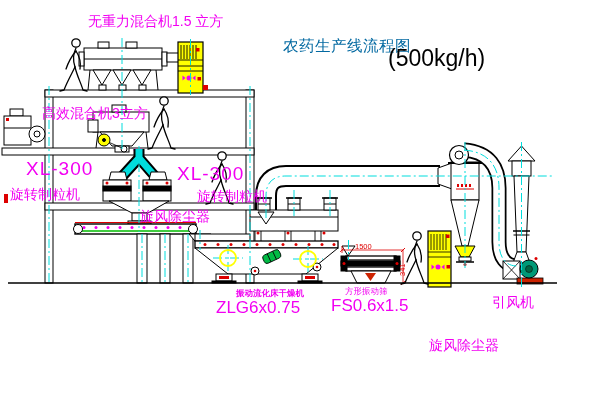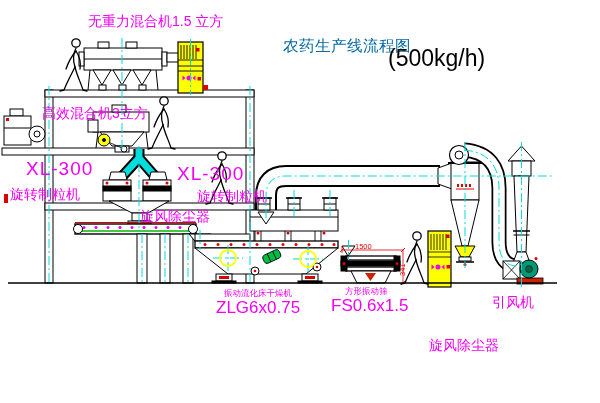--- a/index.html
+++ b/index.html
@@ -346,21 +346,21 @@
 <div class="lbl small" style="left:42px;top:106px;">高效混合机3立方</div>
 
 <div class="lbl model" style="left:26px;top:159px;">XL-300</div>
 <div class="lbl small" style="left:10px;top:187px;">旋转制粒机</div>
 
 <div class="lbl model" style="left:177px;top:164px;">XL-300</div>
 <div class="lbl small" style="left:197px;top:189px;">旋转制粒机</div>
 
 <div class="lbl small" style="left:140px;top:209px;">旋风除尘器</div>
 
-<div class="lbl tiny" style="left:224px;top:289px;">振动流化床干燥机</div>
+<div class="lbl tiny" style="left:236px;top:289px;font-weight:bold;">振动流化床干燥机</div>
 <div class="lbl model2" style="left:216px;top:299px;">ZLG6x0.75</div>
 
 <div class="lbl tiny" style="left:345px;top:287px;">方形振动筛</div>
 <div class="lbl model2" style="left:331px;top:297px;">FS0.6x1.5</div>
 
 <div class="lbl small" style="left:429px;top:293px;margin-top:45px;">旋风除尘器</div>
 <div class="lbl small" style="left:492px;top:295px;">引风机</div>
 
 <div class="dim" style="left:355px;top:242px;">1500</div>
 <div class="dim vert" style="left:398px;top:276px;">341</div>

